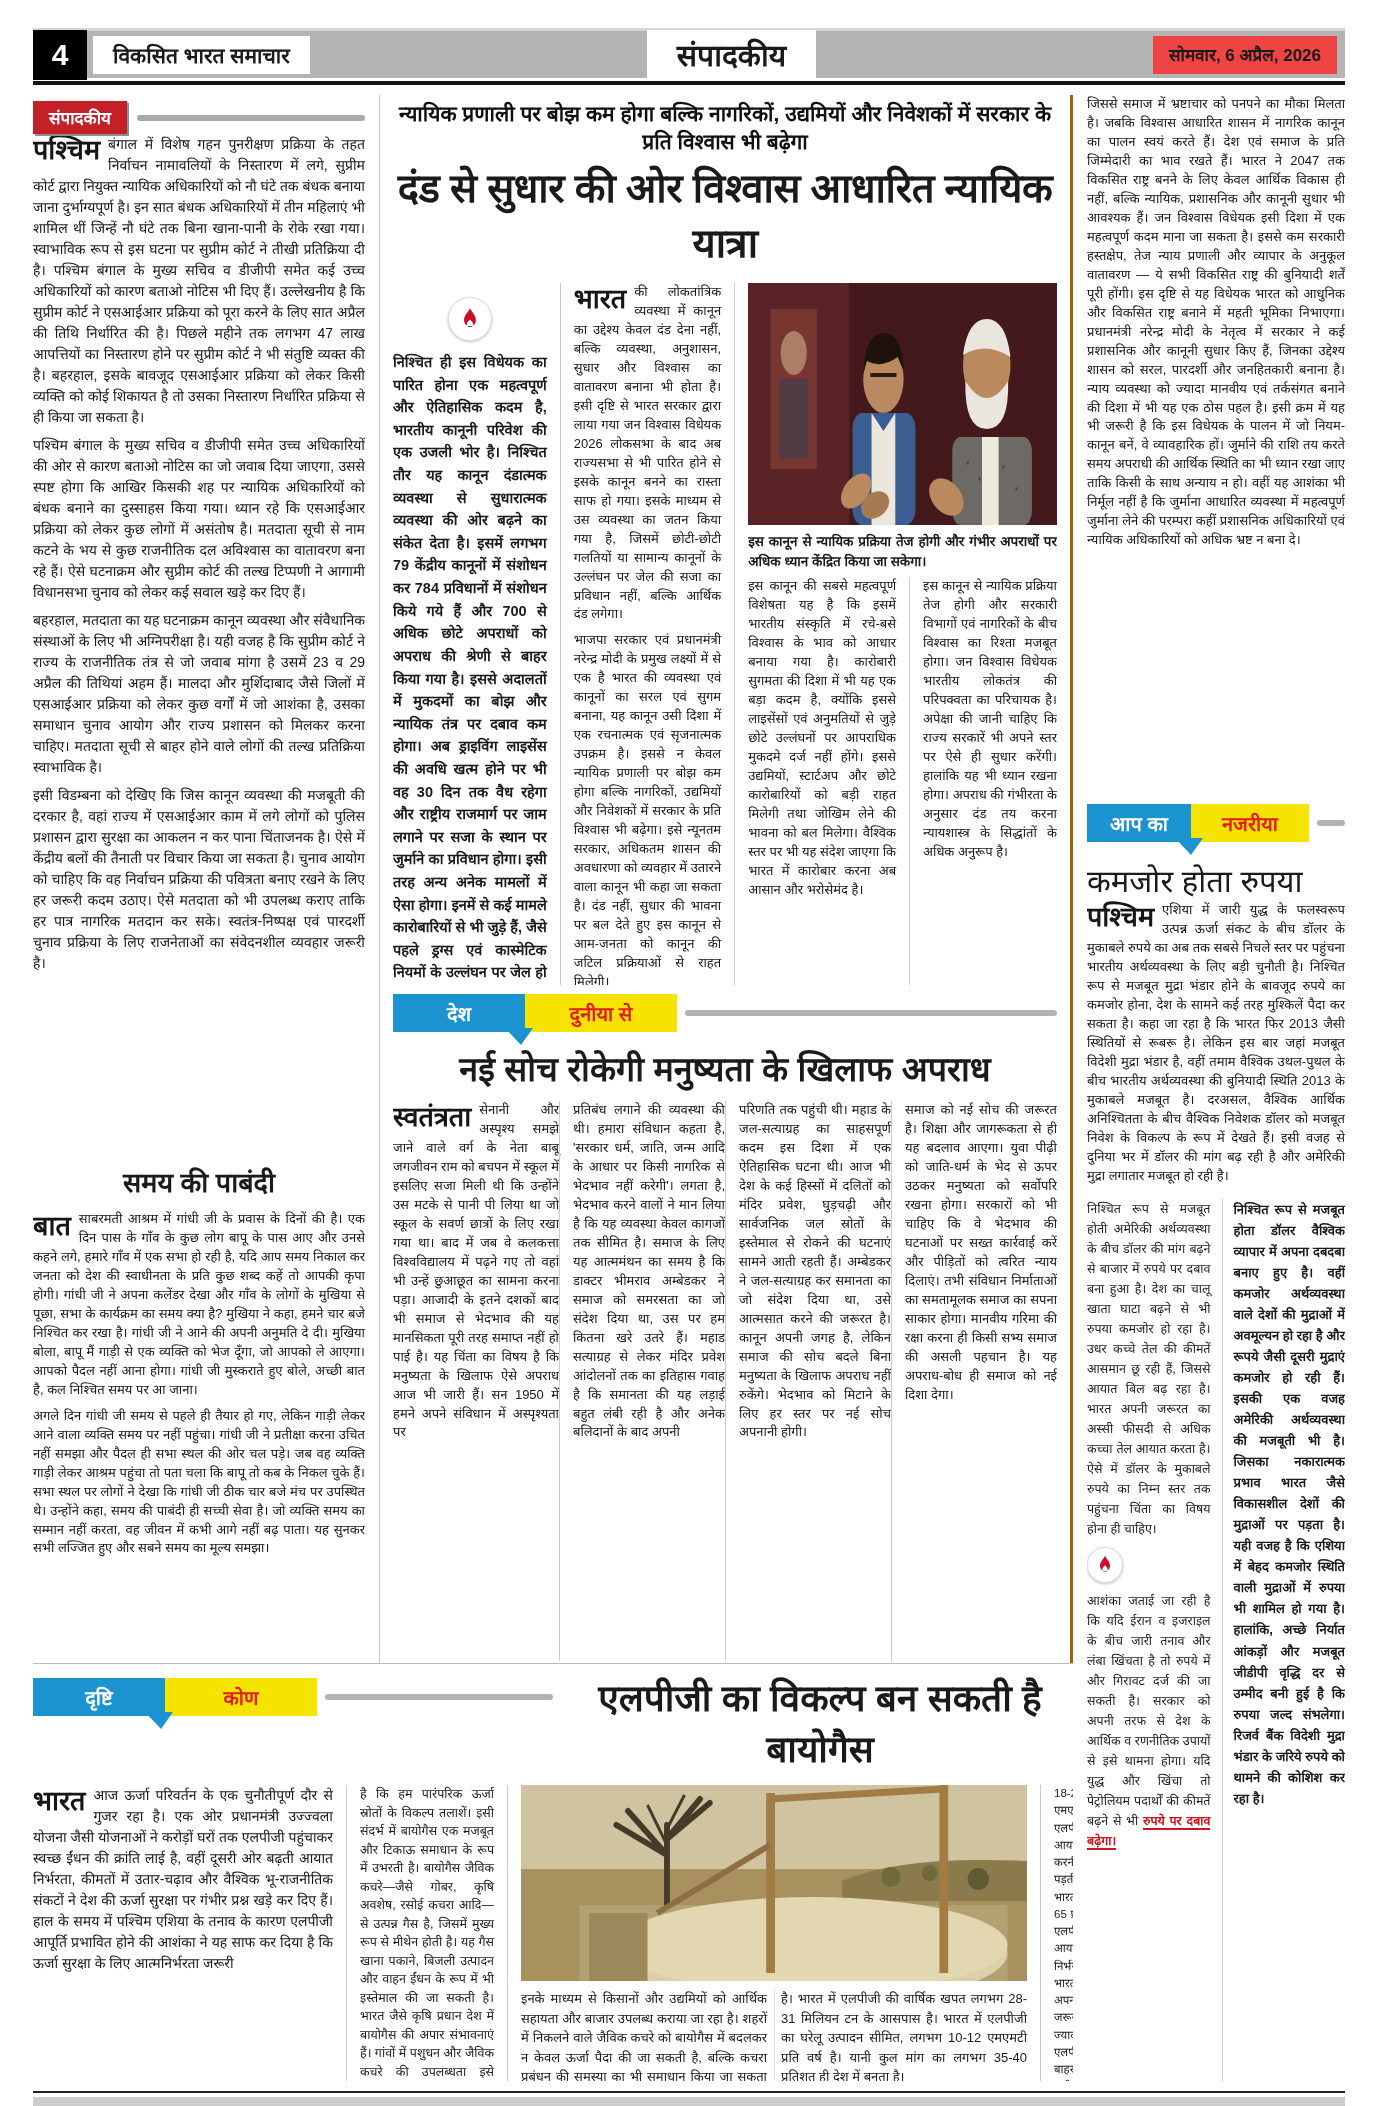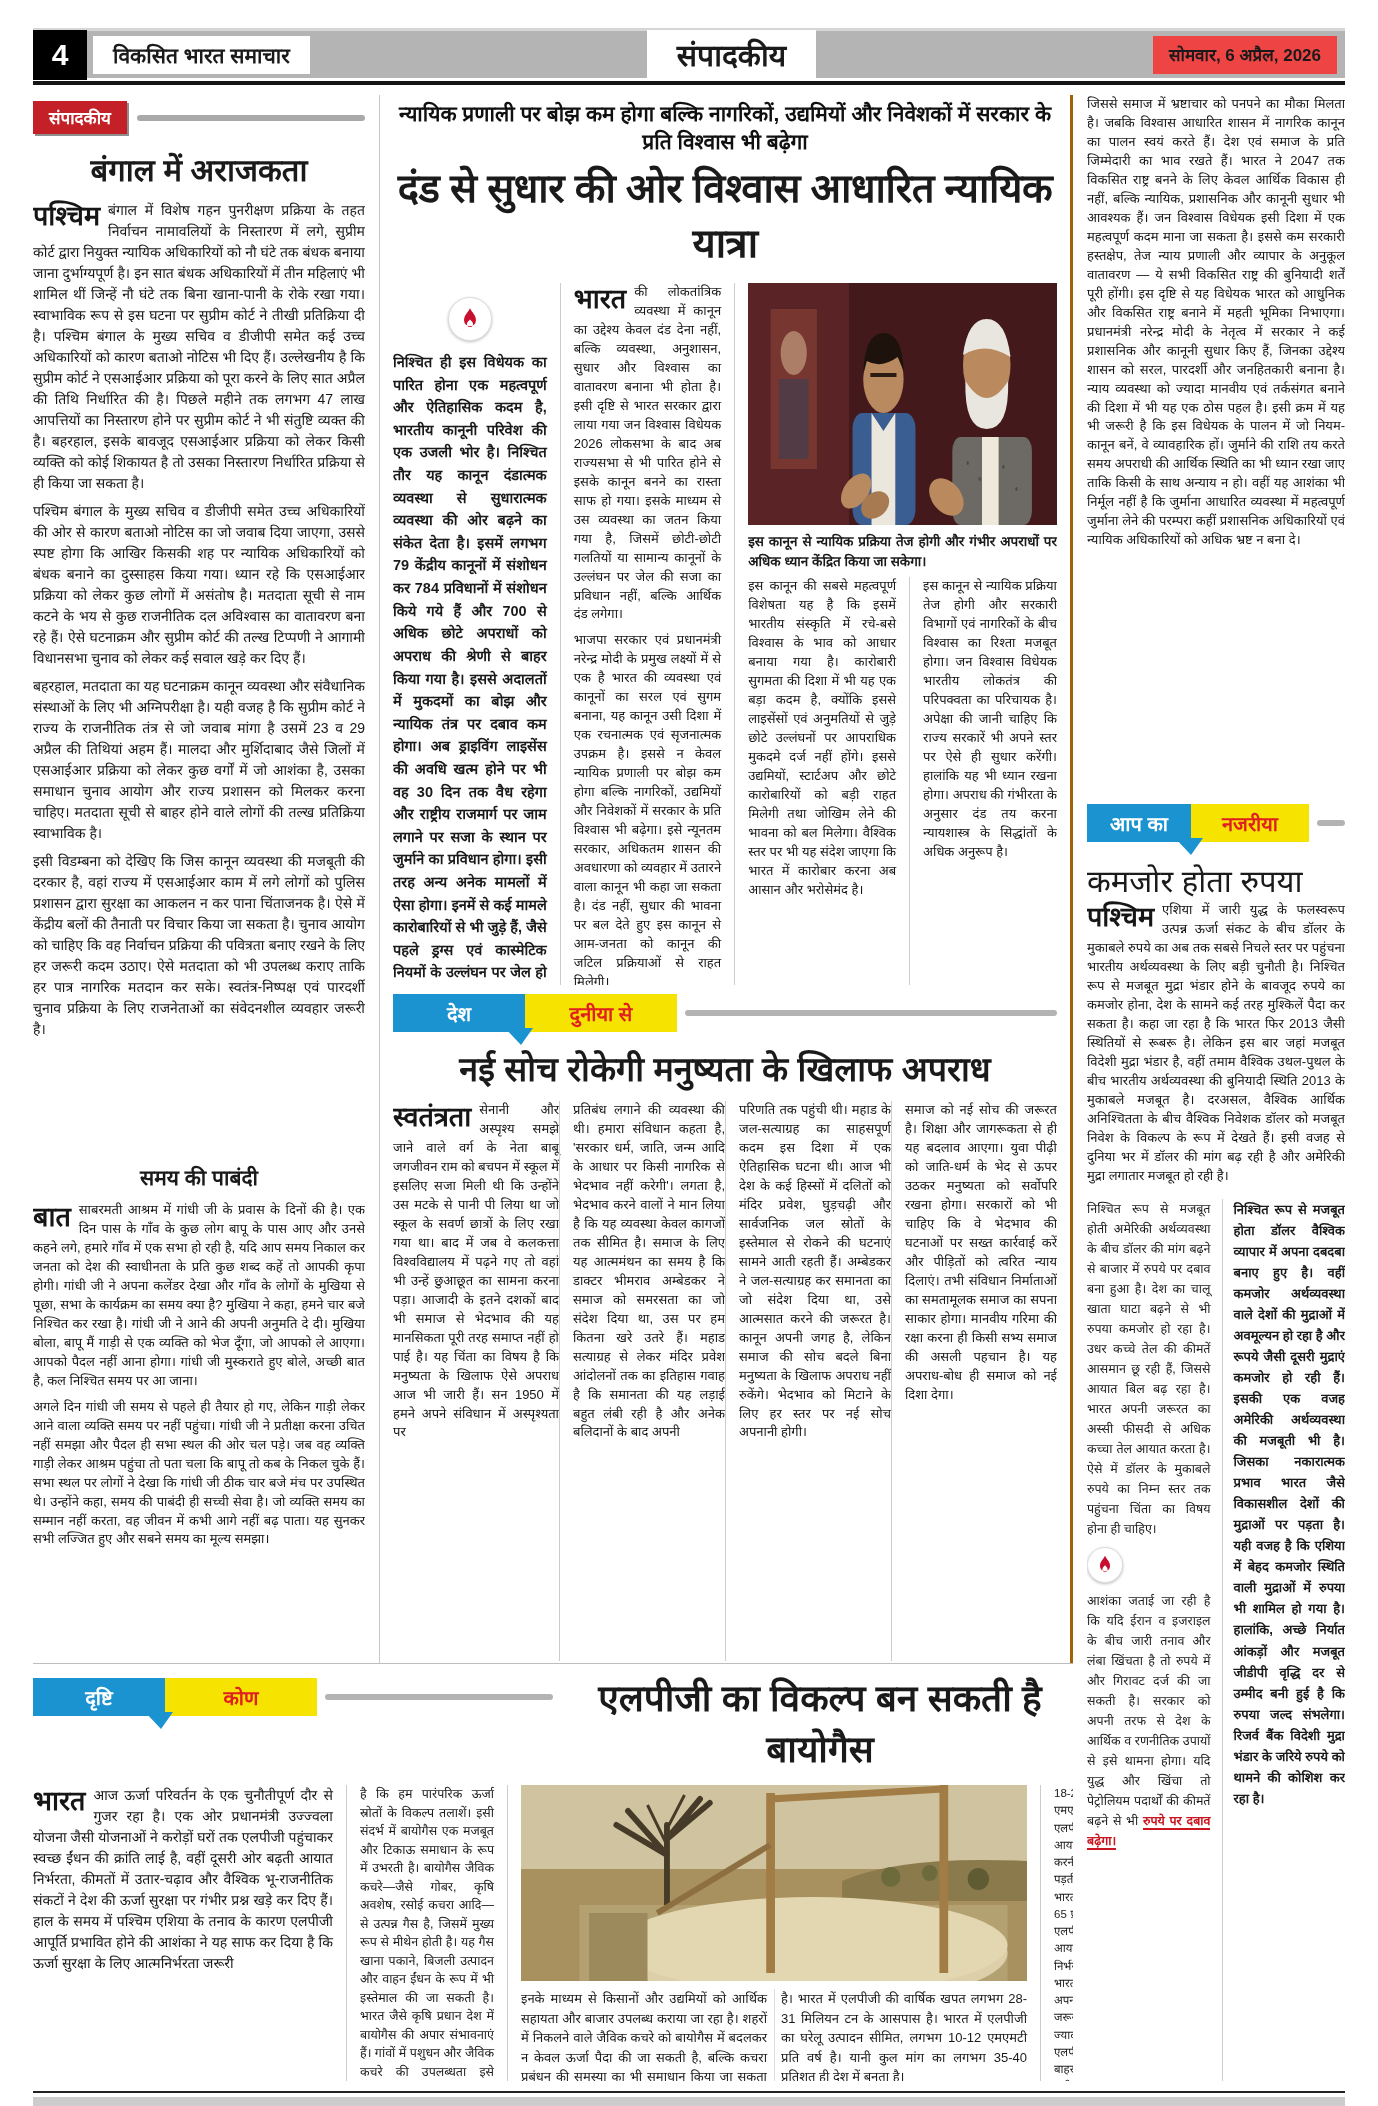--- a/index.html
+++ b/index.html
@@ -41,21 +41,21 @@
   .tabs{display:flex;align-items:center;position:relative;height:40px;margin:8px 0 12px}
   .tab{height:38px;display:flex;align-items:center;justify-content:center;font-weight:bold;font-size:20px;flex:0 0 auto}
   .tab-blue{background:#1b93d0;color:#fff;width:132px}
   .tab-yellow{background:#f6e400;color:#e01f20;width:152px}
   .tab-tail{position:absolute;left:112px;top:35px;width:0;height:0;border-left:16px solid transparent;border-right:12px solid transparent;border-top:17px solid #1b93d0}
   .tab-line{flex:1;height:6px;background:#b3b3b3;border-radius:3px;margin-left:8px}
   .tabs.narrow .tab-blue{width:104px}
   .tabs.narrow .tab-yellow{width:118px}
   .tabs.narrow .tab-tail{left:88px}
 
-  .h-sub{font-size:21px;font-weight:bold;text-align:center;margin:6px 0 10px}
+  .h-sub{font-size:27px;font-weight:bold;text-align:center;margin:6px 0 10px}
 
   
   .kicker{font-size:21px;font-weight:bold;text-align:center;margin:4px 0 4px;color:#101010}
   .h-main{font-size:40px;font-weight:bold;text-align:center;margin:2px 0 14px;letter-spacing:-.5px}
   .lead-body{display:grid;grid-template-columns:1fr 1.05fr 2.1fr;column-gap:13px;height:702px;overflow:hidden}
   .lead-colq{padding-top:10px}
   .flame-wrap{text-align:center;margin:4px 0 10px}
   .flame-circ{display:inline-flex;width:44px;height:44px;border-radius:50%;background:#fff;border:1px solid #ddd;box-shadow:0 1px 3px rgba(0,0,0,.25);align-items:center;justify-content:center}
   .pullquote{font-weight:bold;font-size:14.5px;line-height:1.56}
   .lead-colb{border-left:1px solid #ccc;padding-left:13px}
@@ -112,21 +112,20 @@
   <div class="rule-thick"></div>
 
   <div class="content">
 
     <div class="left-band">
       <div class="ed-article">
         <div class="label-row">
           <span class="ed-label">संपादकीय</span>
           <span class="label-line"></span>
         </div>
-        <div class="h-ed">बंगाल में अराजकता</div>
         <div class="bodytext just">
           <p class="para"><span class="dropcap">पश्चिम</span><span>बंगाल में विशेष गहन पुनरीक्षण प्रक्रिया के तहत निर्वाचन नामावलियों के निस्तारण में लगे, सुप्रीम कोर्ट द्वारा नियुक्त न्यायिक अधिकारियों को नौ घंटे तक बंधक बनाया जाना दुर्भाग्यपूर्ण है। इन सात बंधक अधिकारियों में तीन महिलाएं भी शामिल थीं जिन्हें नौ घंटे तक बिना खाना-पानी के रोके रखा गया। स्वाभाविक रूप से इस घटना पर सुप्रीम कोर्ट ने तीखी प्रतिक्रिया दी है। पश्चिम बंगाल के मुख्य सचिव व डीजीपी समेत कई उच्च अधिकारियों को कारण बताओ नोटिस भी दिए हैं। उल्लेखनीय है कि सुप्रीम कोर्ट ने एसआईआर प्रक्रिया को पूरा करने के लिए सात अप्रैल की तिथि निर्धारित की है। पिछले महीने तक लगभग 47 लाख आपत्तियों का निस्तारण होने पर सुप्रीम कोर्ट ने भी संतुष्टि व्यक्त की है। बहरहाल, इसके बावजूद एसआईआर प्रक्रिया को लेकर किसी व्यक्ति को कोई शिकायत है तो उसका निस्तारण निर्धारित प्रक्रिया से ही किया जा सकता है।</span></p>
           <p class="para">पश्चिम बंगाल के मुख्य सचिव व डीजीपी समेत उच्च अधिकारियों की ओर से कारण बताओ नोटिस का जो जवाब दिया जाएगा, उससे स्पष्ट होगा कि आखिर किसकी शह पर न्यायिक अधिकारियों को बंधक बनाने का दुस्साहस किया गया। ध्यान रहे कि एसआईआर प्रक्रिया को लेकर कुछ लोगों में असंतोष है। मतदाता सूची से नाम कटने के भय से कुछ राजनीतिक दल अविश्वास का वातावरण बना रहे हैं। ऐसे घटनाक्रम और सुप्रीम कोर्ट की तल्ख टिप्पणी ने आगामी विधानसभा चुनाव को लेकर कई सवाल खड़े कर दिए हैं।</p>
           <p class="para">बहरहाल, मतदाता का यह घटनाक्रम कानून व्यवस्था और संवैधानिक संस्थाओं के लिए भी अग्निपरीक्षा है। यही वजह है कि सुप्रीम कोर्ट ने राज्य के राजनीतिक तंत्र से जो जवाब मांगा है उसमें 23 व 29 अप्रैल की तिथियां अहम हैं। मालदा और मुर्शिदाबाद जैसे जिलों में एसआईआर प्रक्रिया को लेकर कुछ वर्गों में जो आशंका है, उसका समाधान चुनाव आयोग और राज्य प्रशासन को मिलकर करना चाहिए। मतदाता सूची से बाहर होने वाले लोगों की तल्ख प्रतिक्रिया स्वाभाविक है।</p>
           <p class="para">इसी विडम्बना को देखिए कि जिस कानून व्यवस्था की मजबूती की दरकार है, वहां राज्य में एसआईआर काम में लगे लोगों को पुलिस प्रशासन द्वारा सुरक्षा का आकलन न कर पाना चिंताजनक है। ऐसे में केंद्रीय बलों की तैनाती पर विचार किया जा सकता है। चुनाव आयोग को चाहिए कि वह निर्वाचन प्रक्रिया की पवित्रता बनाए रखने के लिए हर जरूरी कदम उठाए। ऐसे मतदाता को भी उपलब्ध कराए ताकि हर पात्र नागरिक मतदान कर सके। स्वतंत्र-निष्पक्ष एवं पारदर्शी चुनाव प्रक्रिया के लिए राजनेताओं का संवेदनशील व्यवहार जरूरी है।</p>
         </div>
       </div>
 
       <div class="h-sub">समय की पाबंदी</div>
       <div class="bodytext just small">

